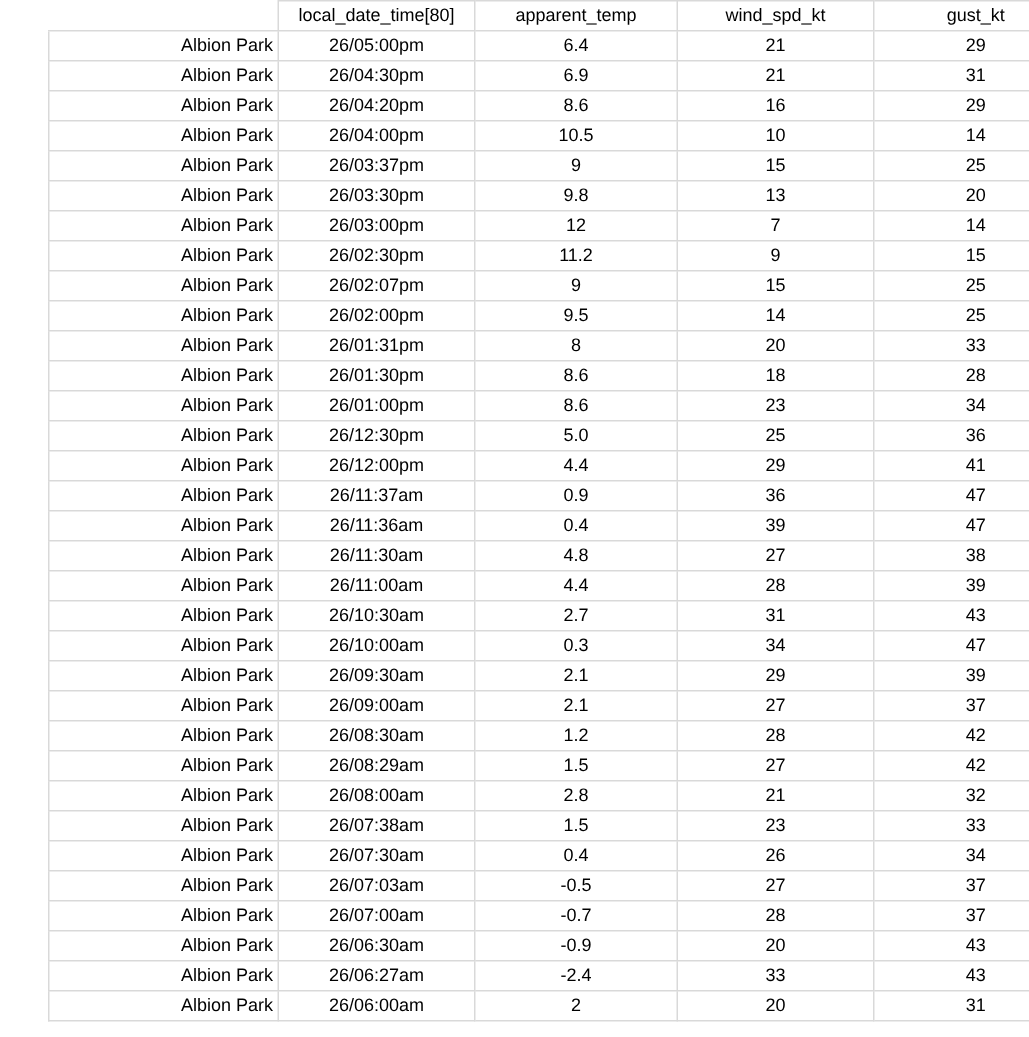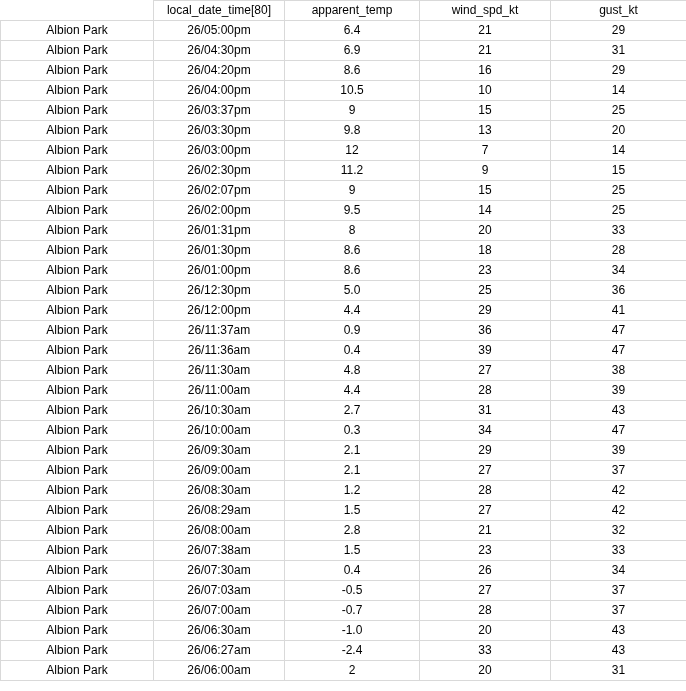--- a/index.html
+++ b/index.html
@@ -11,20 +11,21 @@
     width: 686px;
     height: 691px;
     font-family: "Liberation Sans", sans-serif;
     font-size: 12px;
     color: #000000;
     overflow: hidden;
   }
   .sheet {
     width: 648px;
     box-sizing: border-box;
+    margin-left: 32px;
   }
   table.grid {
     border-collapse: collapse;
     table-layout: fixed;
     width: 686px;
   }
   table.grid col.c0 { width: 153px; }
   table.grid col.c1 { width: 131px; }
   table.grid col.c2 { width: 135px; }
   table.grid col.c3 { width: 131px; }
@@ -46,21 +47,21 @@
     text-align: left;
   }
   thead th.num {
     text-align: center;
   }
   thead th.blank {
     border-left-color: #ffffff;
     border-top-color: #ffffff;
   }
   tbody td.name {
-    text-align: center;
+    text-align: right;
   }
   tbody td.dt {
     text-align: center;
   }
   tbody td.num {
     text-align: center;
   }
 </style>
 </head>
 <body>
@@ -290,21 +291,21 @@
         <tr>
           <td class="name">Albion Park</td>
           <td class="dt">26/07:00am</td>
           <td class="num">-0.7</td>
           <td class="num">28</td>
           <td class="num">37</td>
         </tr>
         <tr>
           <td class="name">Albion Park</td>
           <td class="dt">26/06:30am</td>
-          <td class="num">-1.0</td>
+          <td class="num">-0.9</td>
           <td class="num">20</td>
           <td class="num">43</td>
         </tr>
         <tr>
           <td class="name">Albion Park</td>
           <td class="dt">26/06:27am</td>
           <td class="num">-2.4</td>
           <td class="num">33</td>
           <td class="num">43</td>
         </tr>

